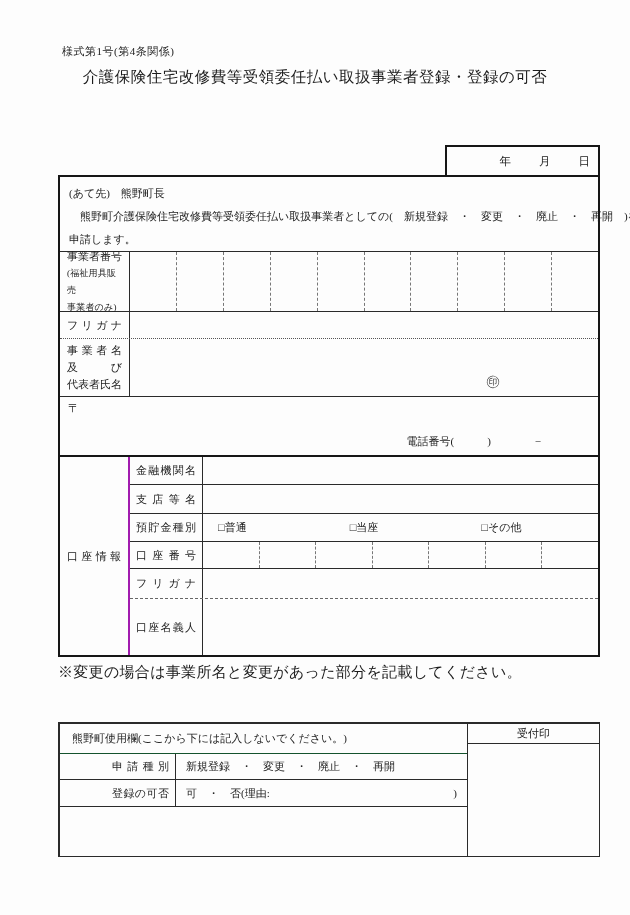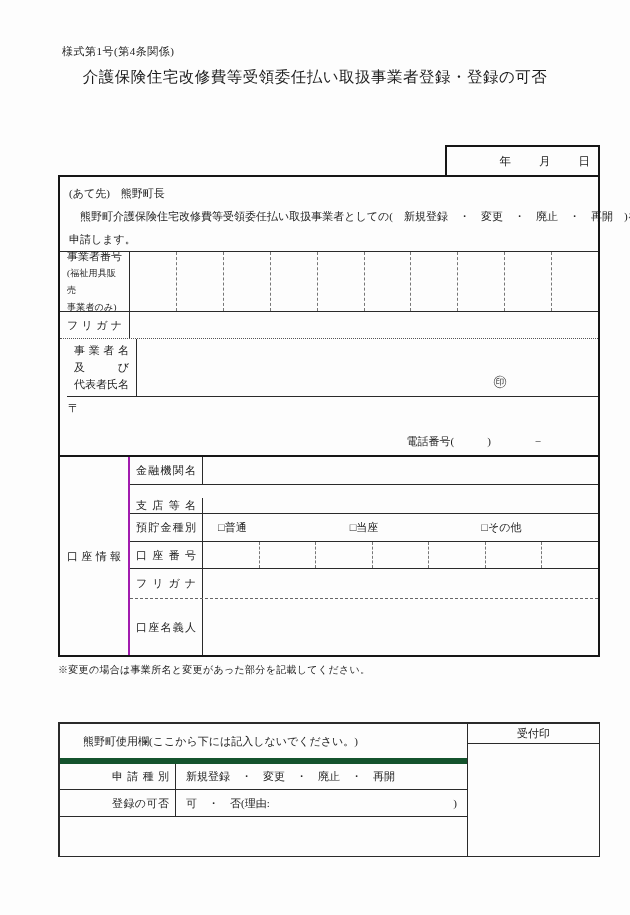--- a/index.html
+++ b/index.html
@@ -21,21 +21,21 @@
   }
 
   .main-table {
     position:absolute; left:58px; top:175px; width:542px; height:482px;
     border:2px solid #161616; display:flex; flex-direction:column;
   }
   .mrow { display:flex; border-bottom:1px solid #2a2a2a; }
   .intro { height:75px; display:block; padding:5px 9px 0; line-height:23px; white-space:nowrap; }
   .r-provider { height:60px; }
   .r-furigana { height:27px; border-bottom:1px dotted #555; }
-  .r-name { height:58px;margin-left:7px; }
+  .r-name { height:58px; }
   .r-address { height:60px; border-bottom:2px solid #161616; }
   .r-account { height:198px; border-bottom:none; }
 
   .lcell { width:70px; border-right:1px solid #2a2a2a; padding:2px 7px; display:flex; flex-direction:column; justify-content:center; }
   .lcell .ln { width:100%; line-height:17px; }
   .just { text-align:justify; text-align-last:justify; }
   .sub { font-size:9px; letter-spacing:0.2px; line-height:15px; }
   .field { flex:1; position:relative; }
 
   .cells { display:flex; height:100%; }
@@ -46,36 +46,36 @@
   .postal { position:absolute; left:8px; top:4px; font-size:11.5px; }
   .phone { position:absolute; right:57px; bottom:6px; white-space:nowrap; }
 
   .acc-label { width:70px; border-right:2px solid #a21caf; display:flex; align-items:center; padding:0 7px; }
   .acc-label .ln { width:100%; }
   .acc-rows { flex:1; display:flex; flex-direction:column; }
   .arow { display:flex; border-bottom:1px solid #2a2a2a; }
   .arow .al { width:73px; border-right:1px solid #2a2a2a; display:flex; align-items:center; padding:0 6px; }
   .arow .al .ln { width:100%; }
   .arow .af { flex:1; position:relative; }
-  .a-bank { height:28px; } .a-branch { height:29px;align-items:flex-end; } .a-type { height:28px; }
+  .a-bank { height:28px; } .a-branch { height:29px; } .a-type { height:28px; }
   .a-num { height:27px; } .a-kana { height:30px; border-bottom:1px dashed #666; }
   .a-holder { height:56px; border-bottom:none; }
 
   .opts { display:flex; height:100%; align-items:center; }
   .opts span { flex:1; padding-left:15px; }
 
-  .note { position:absolute; left:58px; top:663px; font-size:10px; letter-spacing:0.3px; }
+  .note { position:absolute; left:58px; top:663px; font-size:15px; letter-spacing:0.3px; }
 
   .office-table {
     position:absolute; left:58px; top:722px; width:542px; height:135px;
     border:1px solid #2a2a2a; border-top-width:2px; border-left-width:2px;
     display:flex;
   }
   .ot-left { width:408px; border-right:1px solid #2a2a2a; display:flex; flex-direction:column; }
-  .ot-header { height:40px; border-bottom:6px solid #14532d; display:flex; align-items:center; padding-left:23px; }
+  .ot-header { height:30px; border-bottom:1px solid #14532d; display:flex; align-items:center; padding-left:12px; }
   .ot-row { display:flex; border-bottom:1px solid #2a2a2a;padding-left:46px; }
   .otr-1 { height:26px; } .otr-2 { height:27px; } .otr-3 { height:54px; border-bottom:none; }
   .ot-label { width:70px; border-right:1px solid #2a2a2a; display:flex; align-items:center; padding:0 6px; }
   .ot-label .ln { width:100%; }
   .ot-value { flex:1; display:flex; align-items:center; padding:0 10px; }
   .otr-2 .ot-value { justify-content:space-between; }
   .ot-right { flex:1; display:flex; flex-direction:column; }
   .ot-right .rh { height:20px; border-bottom:1px solid #2a2a2a; display:flex; align-items:center; justify-content:center; }
   .ot-right .rbody { flex:1; }
 </style>

